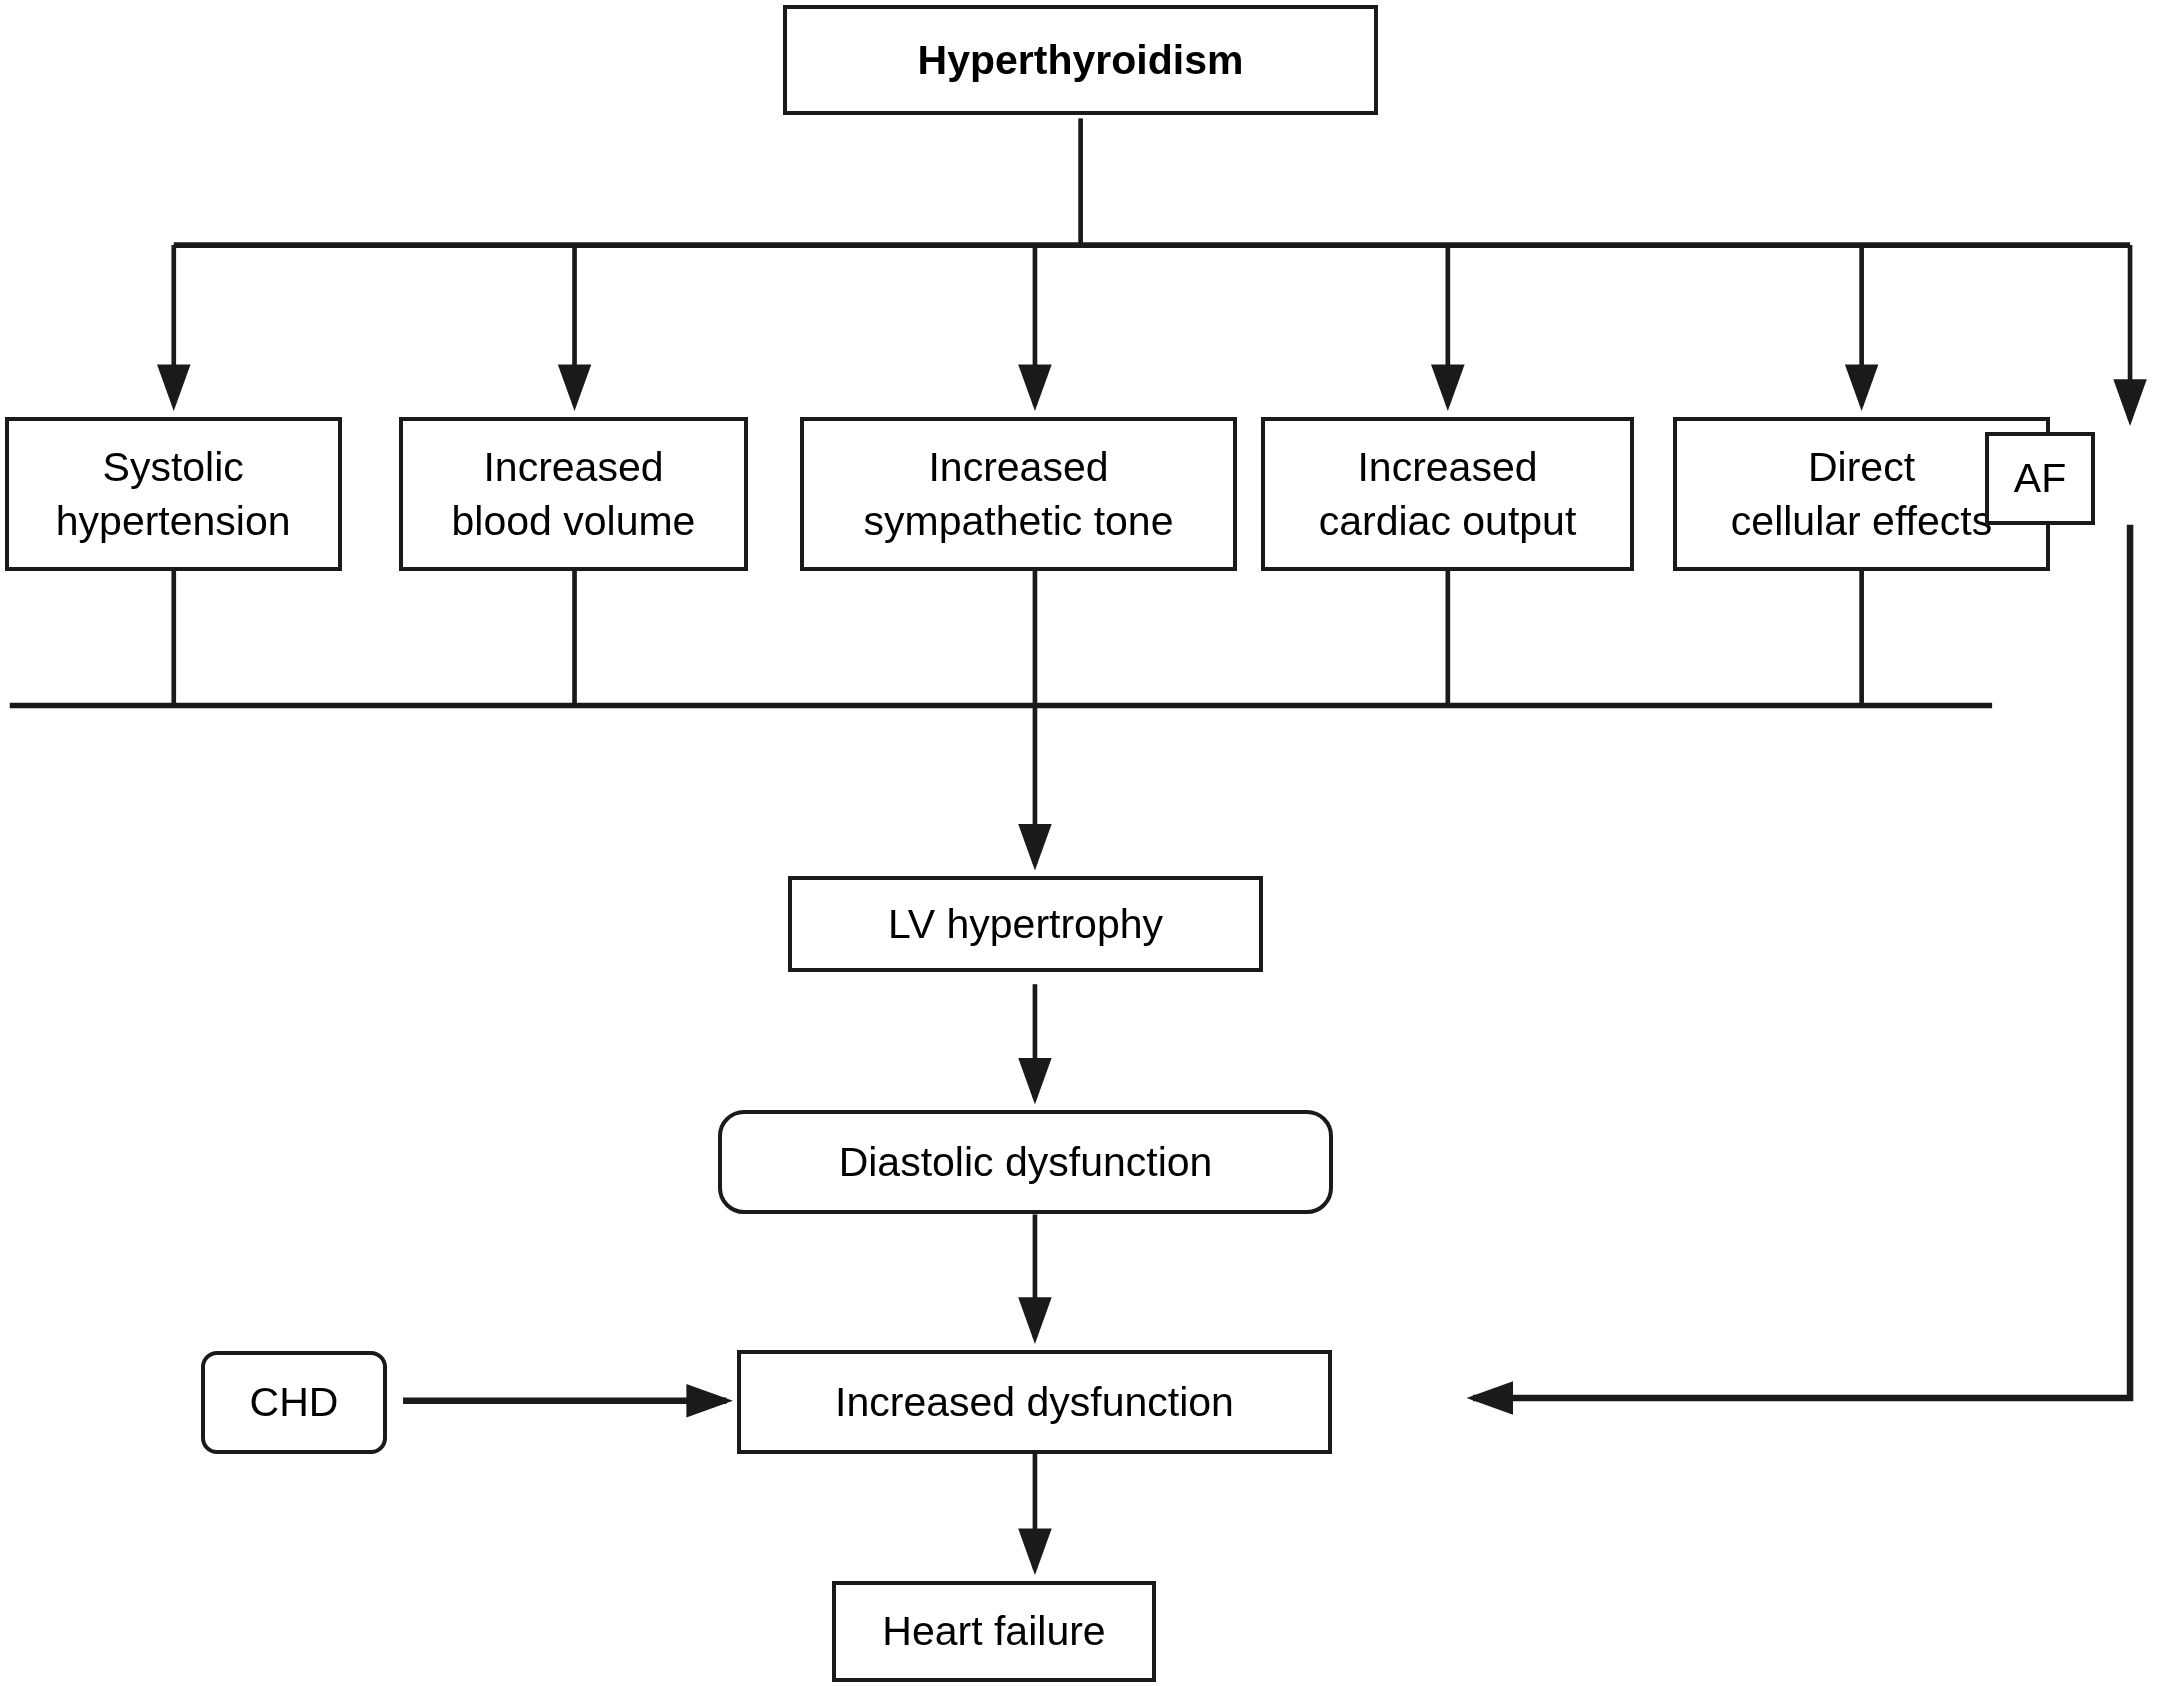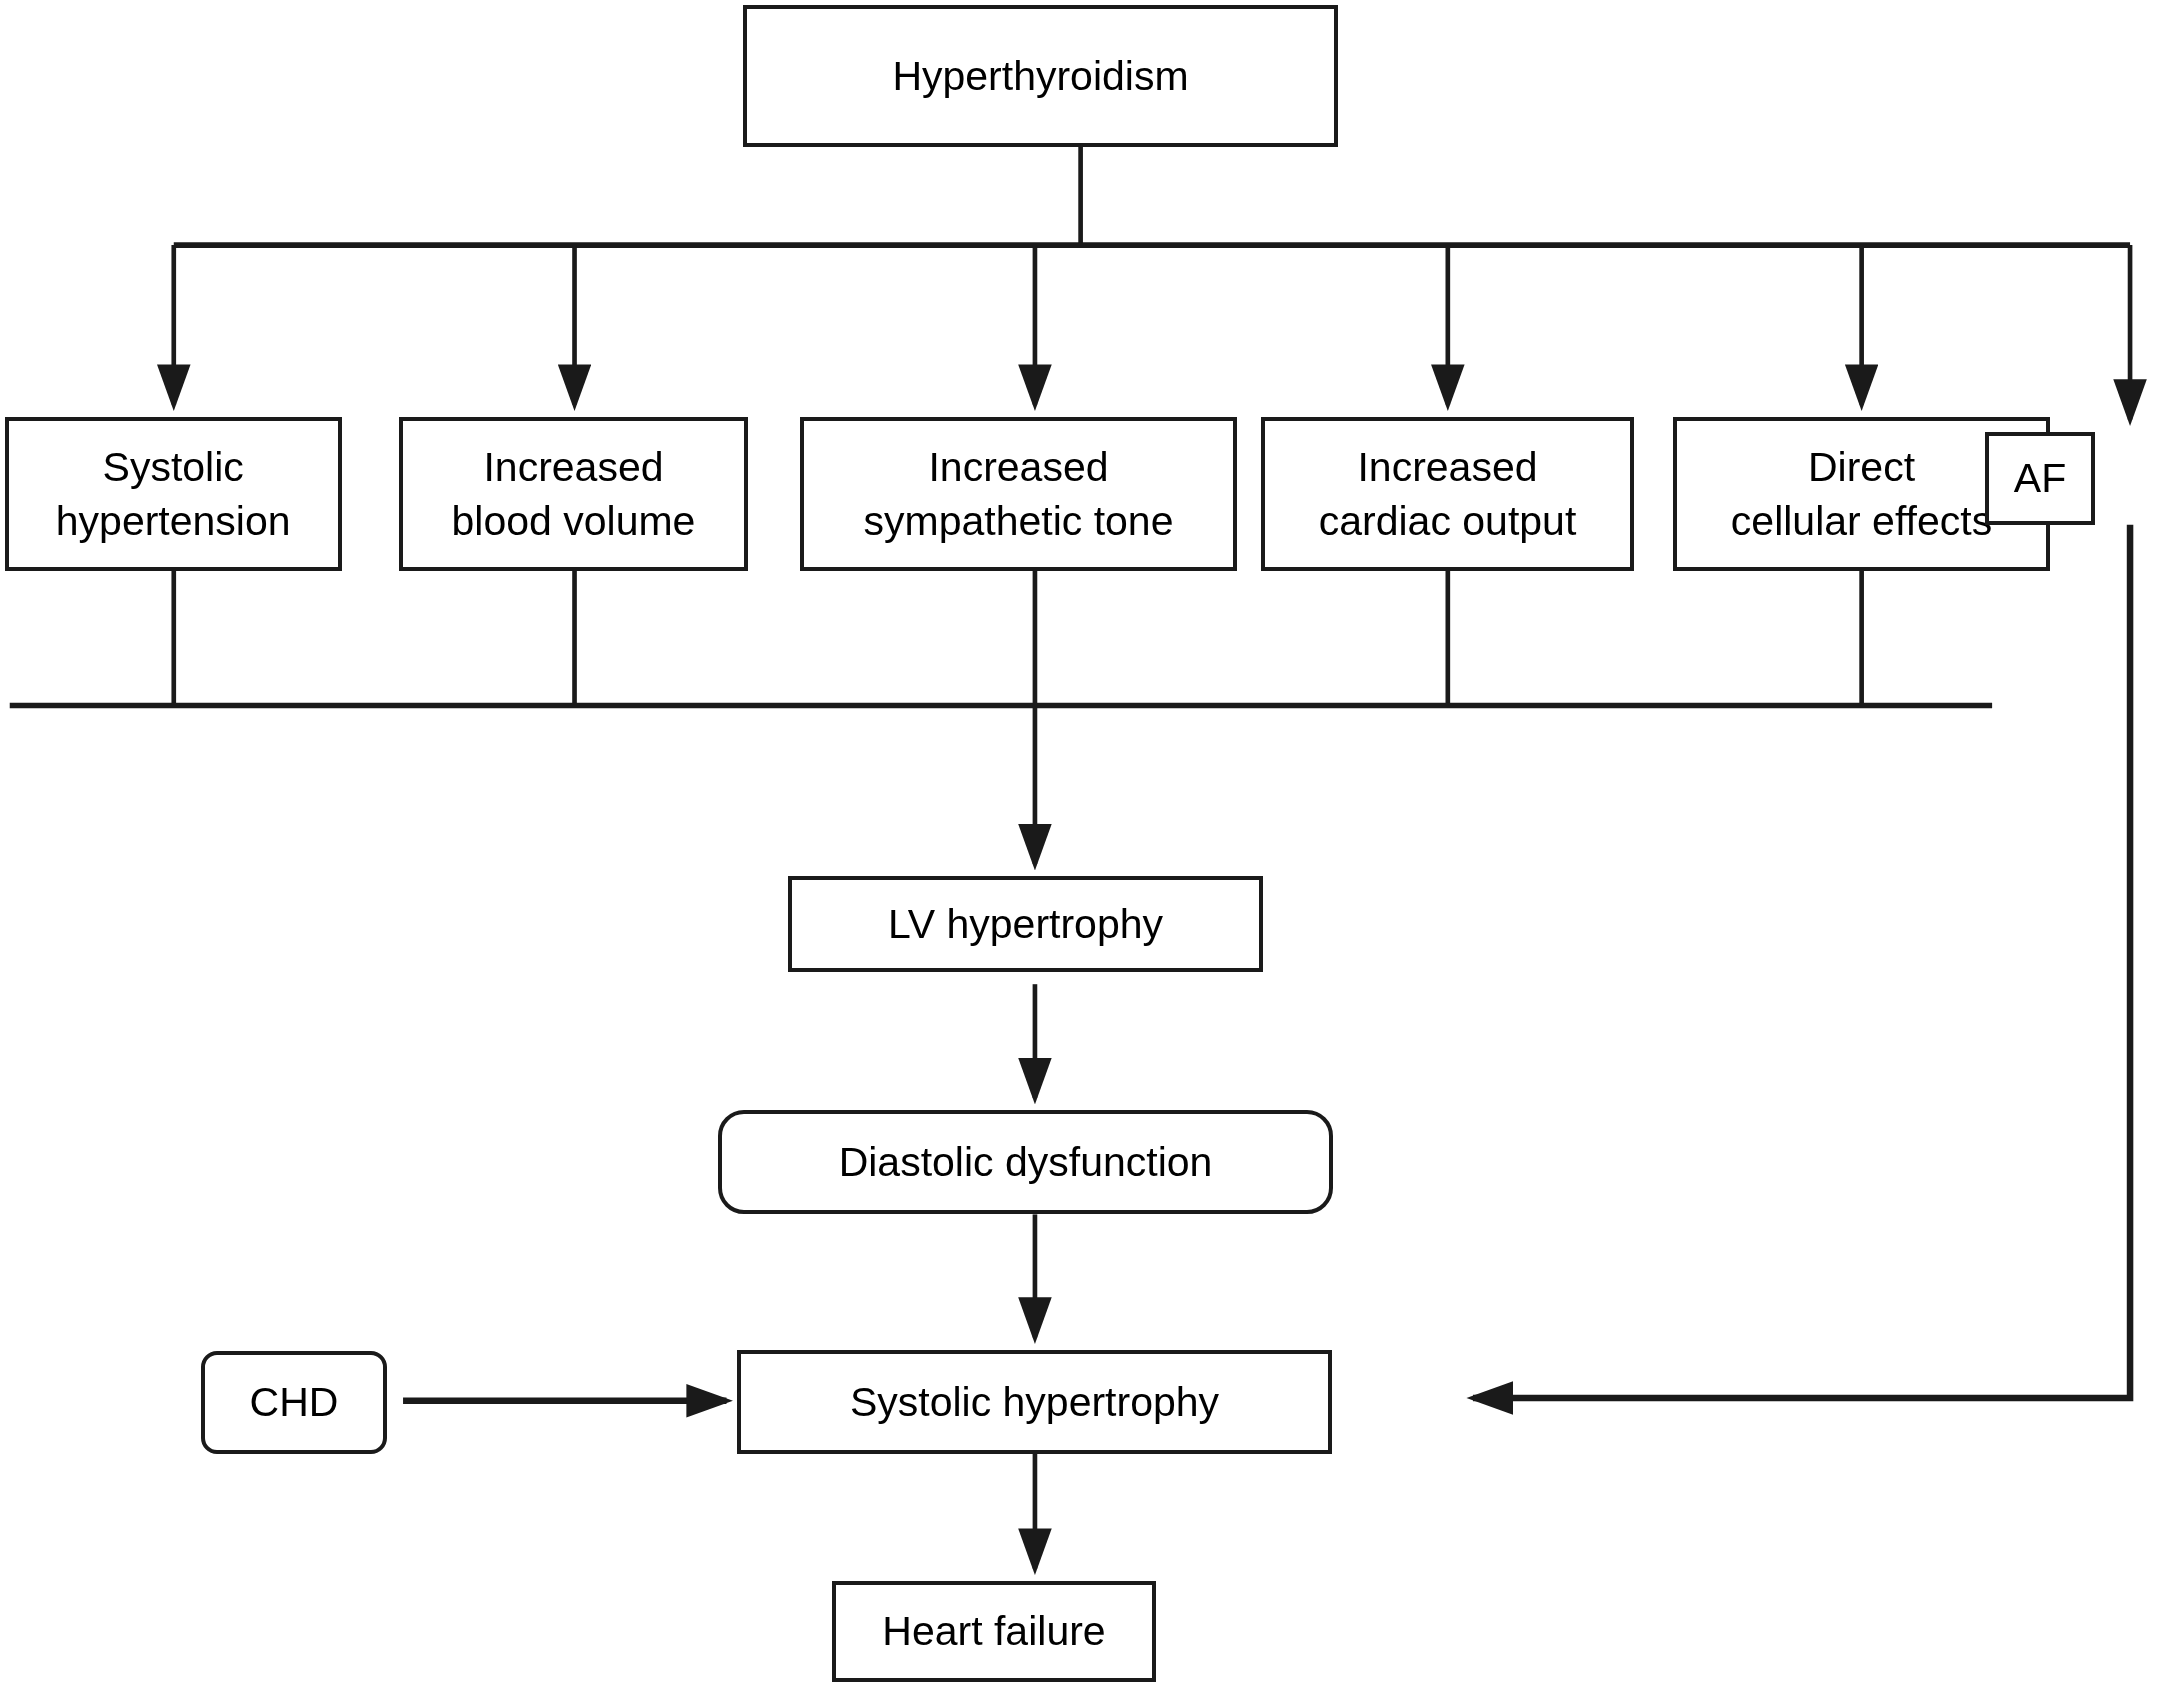--- a/index.html
+++ b/index.html
@@ -34,21 +34,21 @@
     text-align: center;
     color: #000000;
     font-size: 41px;
     line-height: 1.32;
   }
   .node .lbl {
     white-space: pre-line;
     padding: 0 5.6px;
   }
   
-  .n-root { left: 743px;  top: 4.7px;    width: 595px; height: 142px; }
+  .n-root { left: 783px;  top: 4.7px;    width: 595px; height: 110px; font-weight: bold; }
   .n-b1   { left: 4.7px;    top: 417px;  width: 337px; height: 154px; }
   .n-b2   { left: 399px;  top: 417px;  width: 349px; height: 154px; }
   .n-b3   { left: 800px;  top: 417px;  width: 437px; height: 154px; }
   .n-b4   { left: 1261px; top: 417px;  width: 373px; height: 154px; }
   .n-b5   { left: 1673px; top: 417px;  width: 377px; height: 154px; }
   .n-af   { left: 1985px; top: 432px;  width: 110px; height: 93px; }
   .n-lv   { left: 788px;  top: 876px;  width: 475px; height: 96px; }
   .n-dia  { left: 718px;  top: 1110px; width: 615px; height: 104px; border-radius: 26px; }
   .n-chd  { left: 201px;  top: 1351px; width: 186px; height: 103px; border-radius: 16px; }
   .n-sys  { left: 737px;  top: 1350px; width: 595px; height: 104px; }
@@ -128,20 +128,20 @@
   <div class="node n-lv">
     <span class="lbl">LV hypertrophy</span>
   </div>
   <div class="node n-dia">
     <span class="lbl">Diastolic dysfunction</span>
   </div>
   <div class="node n-chd">
     <span class="lbl">CHD</span>
   </div>
   <div class="node n-sys">
-    <span class="lbl">Systolic hypertrophy</span>
+    <span class="lbl">Increased dysfunction</span>
   </div>
   <div class="node n-hf">
     <span class="lbl">Heart failure</span>
   </div>
 
 </div>
 
 
 </body></html>

